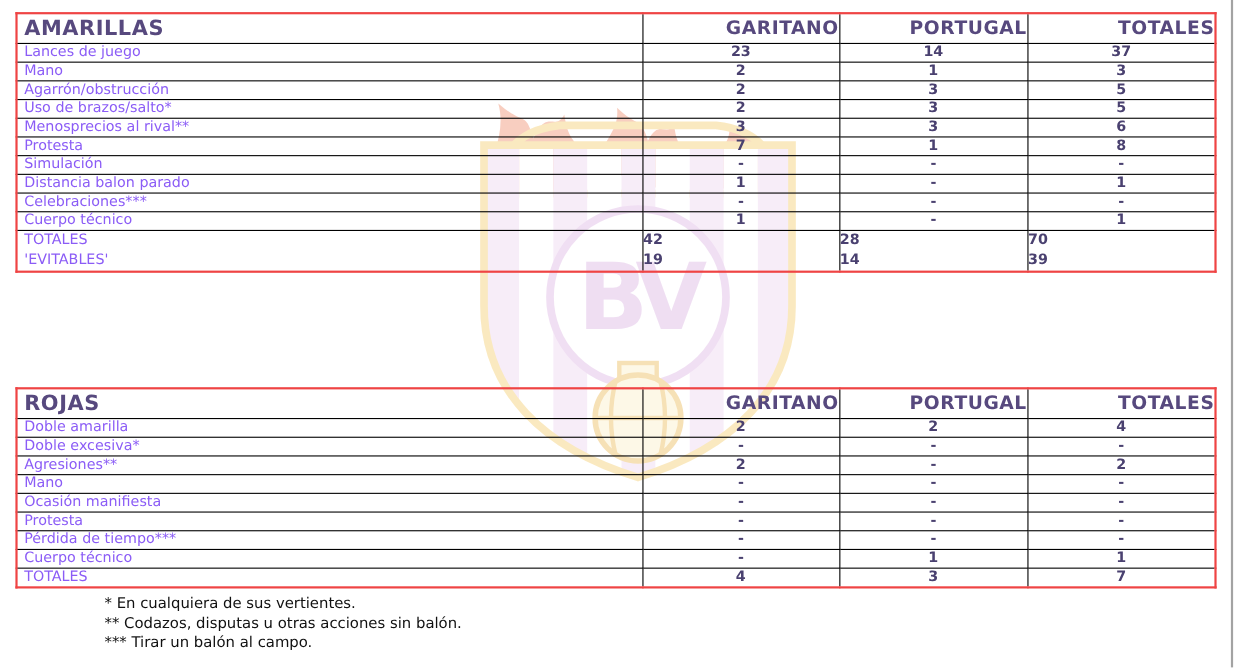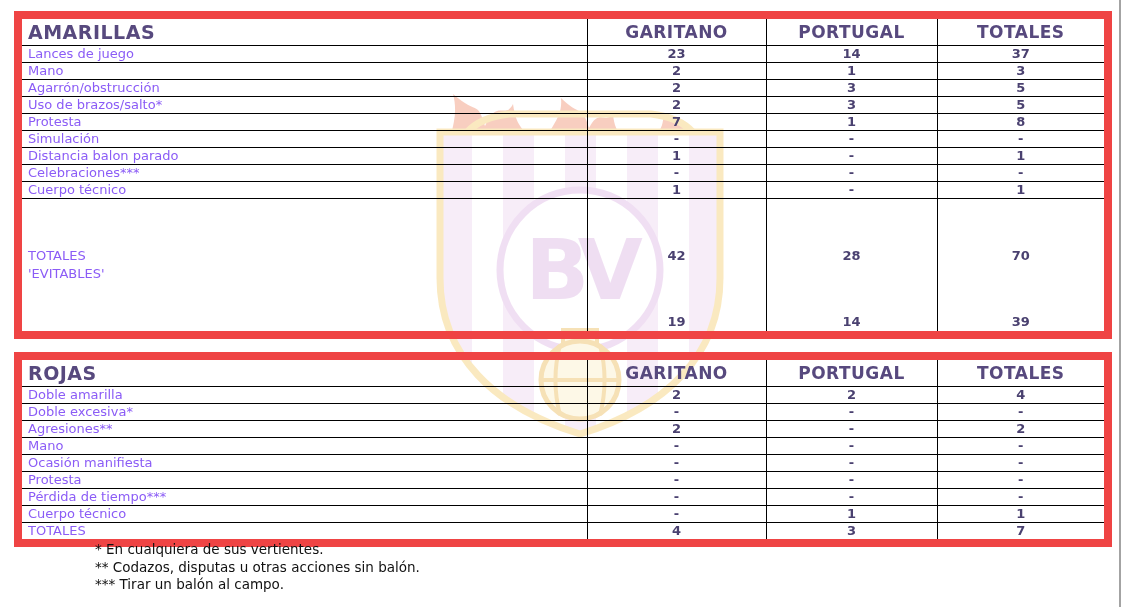--- a/index.html
+++ b/index.html
@@ -4,45 +4,45 @@
 <style>
   html,body{margin:0;padding:0;background:#ffffff;}
   .page{
     position:relative;width:1124px;height:607px;background:#ffffff;
     font-family:"DejaVu Sans","Liberation Sans",sans-serif;overflow:hidden;
   }
   .page-edge{position:absolute;top:0;bottom:0;right:3px;width:2px;background:#a3a3a3;}
   .watermark{position:absolute;left:413px;top:80px;width:334px;height:370px;z-index:0;opacity:.55;}
   table.cards{
     position:absolute;left:14px;width:1090px;border-collapse:collapse;table-layout:fixed;
-    z-index:1;background:transparent;border:8px solid #ef4444;
+    z-index:1;background:transparent;border:2px solid #ef4444;
   }
   .t1{top:11px;}
   .t2{top:352px;}
   th,td{border:1px solid #000;padding:0;}
   th.title{
     text-align:left;font-size:19px;font-weight:bold;color:#57497e;
     padding:2px 6px;height:21px;letter-spacing:.5px;white-space:nowrap;
   }
   th.col{
-    font-size:17px;font-weight:bold;color:#57497e;text-align:center;
+    font-size:17px;font-weight:bold;color:#57497e;text-align:right;
     letter-spacing:.5px;white-space:nowrap;
   }
   td.label{
     font-size:13px;color:#8b5cf6;padding:0 6px;height:16px;line-height:16px;
     white-space:nowrap;overflow:hidden;
   }
   td.val{
     font-size:13px;font-weight:bold;color:#4a4170;text-align:center;
     height:16px;line-height:16px;
   }
   tr.summary td{height:auto;}
   tr.summary .line{line-height:16px;padding:1px 0;}
   td.label .line{text-align:left;}
-  td.val  .line{text-align:center;margin-top:48px;}
+  td.val  .line{text-align:left;}
   .footnotes{
     position:absolute;left:95px;z-index:1;font-size:13.5px;color:#111;
     line-height:17.5px;white-space:nowrap;
   }
   .f1{top:271px;}
   .f2{top:541px;}
 </style>
 </head>
 <body>
 
@@ -117,20 +117,26 @@
       <td class="val">3</td>
       <td class="val">5</td>
     </tr>
     <tr>
       <td class="label">Uso de brazos/salto*</td>
       <td class="val">2</td>
       <td class="val">3</td>
       <td class="val">5</td>
     </tr>
     <tr>
+      <td class="label">Menosprecios al rival**</td>
+      <td class="val">3</td>
+      <td class="val">3</td>
+      <td class="val">6</td>
+    </tr>
+    <tr>
       <td class="label">Protesta</td>
       <td class="val">7</td>
       <td class="val">1</td>
       <td class="val">8</td>
     </tr>
     <tr>
       <td class="label">Simulación</td>
       <td class="val">-</td>
       <td class="val">-</td>
       <td class="val">-</td>

